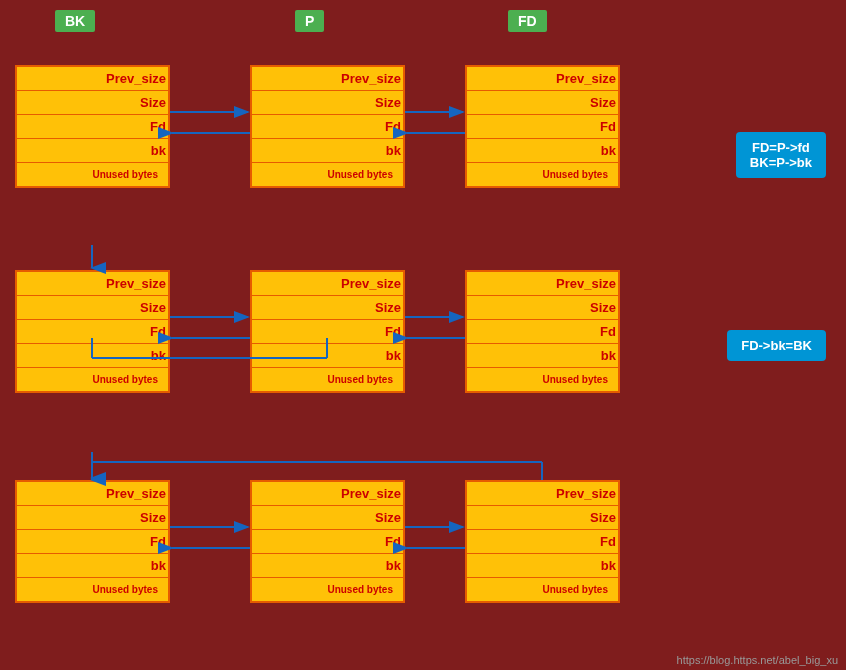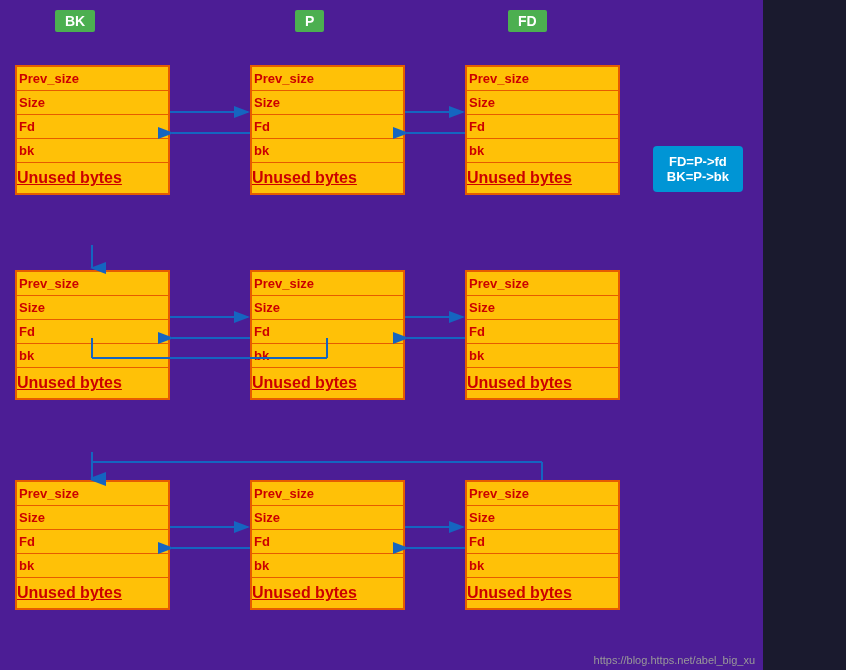--- a/index.html
+++ b/index.html
@@ -7,23 +7,23 @@
       background: #1a1a2e;
       font-family: Arial, sans-serif;
       width: 846px;
       height: 670px;
       overflow: hidden;
       position: relative;
     }
 
     .diagram-container {
       position: relative;
-      width: 763px;
+      width: 846px;
       height: 670px;
-      background: #4c1d95;
+      background: #7f1d1d;
     }
 
     
     .top-label {
       position: absolute;
       top: 10px;
       background: #4caf50;
       color: white;
       font-weight: bold;
       font-size: 14px;
@@ -36,35 +36,34 @@
       position: absolute;
       width: 155px;
       border: 2px solid #e65c00;
     }
 
     .chunk-row {
       background: #ffc107;
       color: #cc0000;
       font-weight: bold;
       font-size: 13px;
-      text-align: left;
+      text-align: right;
       padding: 4px 2px;
       border-bottom: 1px solid #e65c00;
     }
 
     .chunk-row:last-child {
       border-bottom: none;
     }
 
     .chunk-row.unused {
       background: #ffc107;
       color: #cc0000;
-      font-size: 16px;
-      padding: 6px 0;
-      text-decoration: underline;
+      font-size: 10px;
+      padding: 6px 10px;
     }
 
     
     .side-label {
       position: absolute;
       background: #0095d5;
       color: white;
       font-weight: bold;
       font-size: 14px;
       padding: 8px 14px;
@@ -164,21 +163,22 @@
   </div>
 
   <div class="chunk" style="left:465px; top:480px;">
     <div class="chunk-row">Prev_size</div>
     <div class="chunk-row">Size</div>
     <div class="chunk-row">Fd</div>
     <div class="chunk-row">bk</div>
     <div class="chunk-row unused">Unused bytes</div>
   </div>
 
-  <div class="side-label" style="right:20px; top:146px; font-size:13px;">FD=P-&gt;fd<br>BK=P-&gt;bk</div>
+  <div class="side-label" style="right:20px; top:132px; font-size:13px;">FD=P-&gt;fd<br>BK=P-&gt;bk</div>
+  <div class="side-label" style="right:20px; top:330px; font-size:13px;">FD-&gt;bk=BK</div>
 
   <div class="watermark">https://blog.https.net/abel_big_xu</div>
 
   <svg class="arrows-svg">
     <defs>
       <marker id="arrowhead-right" markerWidth="8" markerHeight="6" refX="7" refY="3" orient="auto">
         <polygon points="0 0, 8 3, 0 6" fill="#1565c0"></polygon>
       </marker>
       <marker id="arrowhead-left" markerWidth="8" markerHeight="6" refX="1" refY="3" orient="auto">
         <polygon points="8 0, 0 3, 8 6" fill="#1565c0"></polygon>

